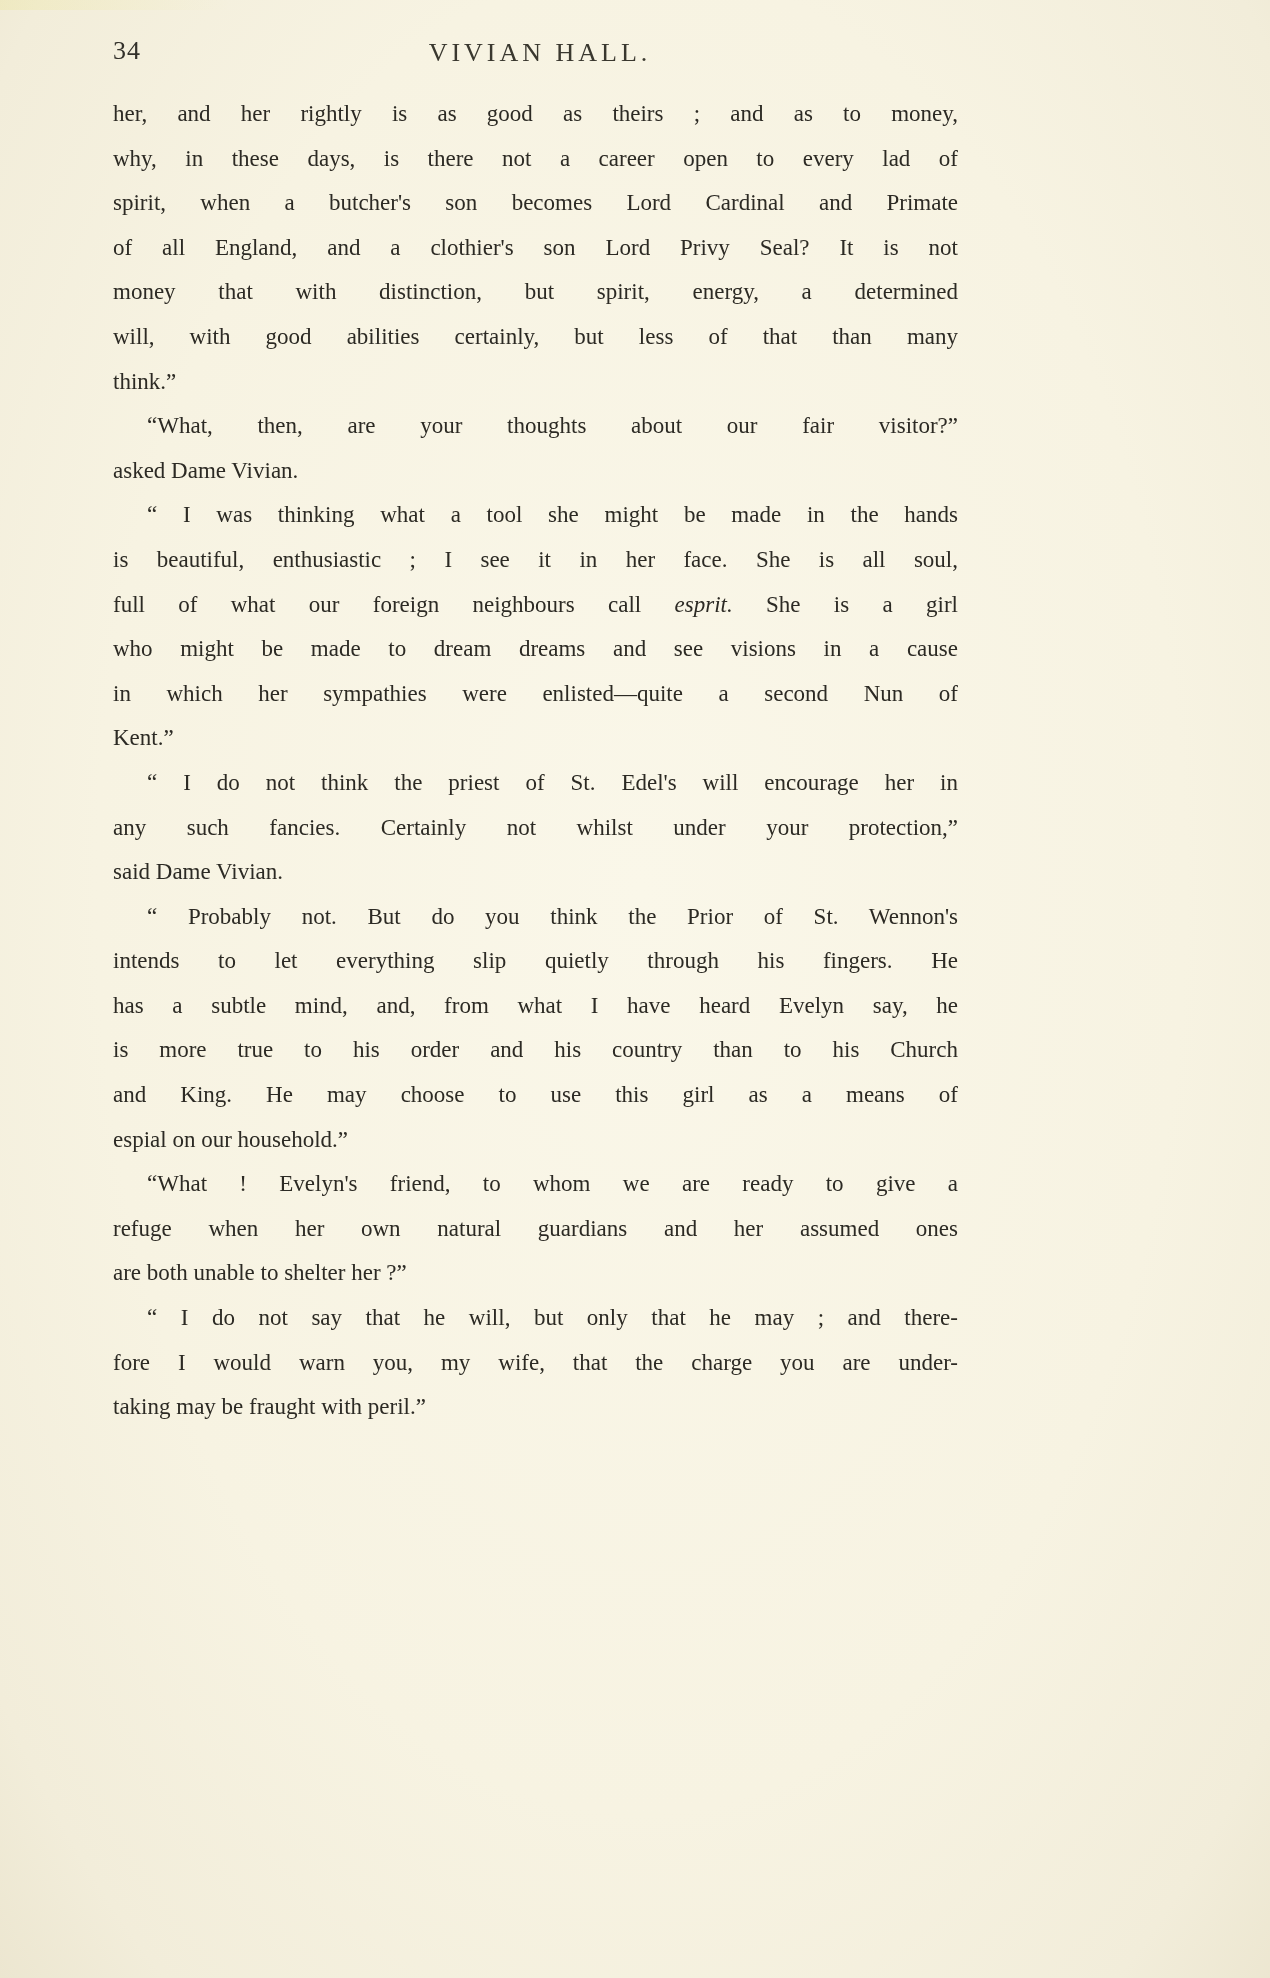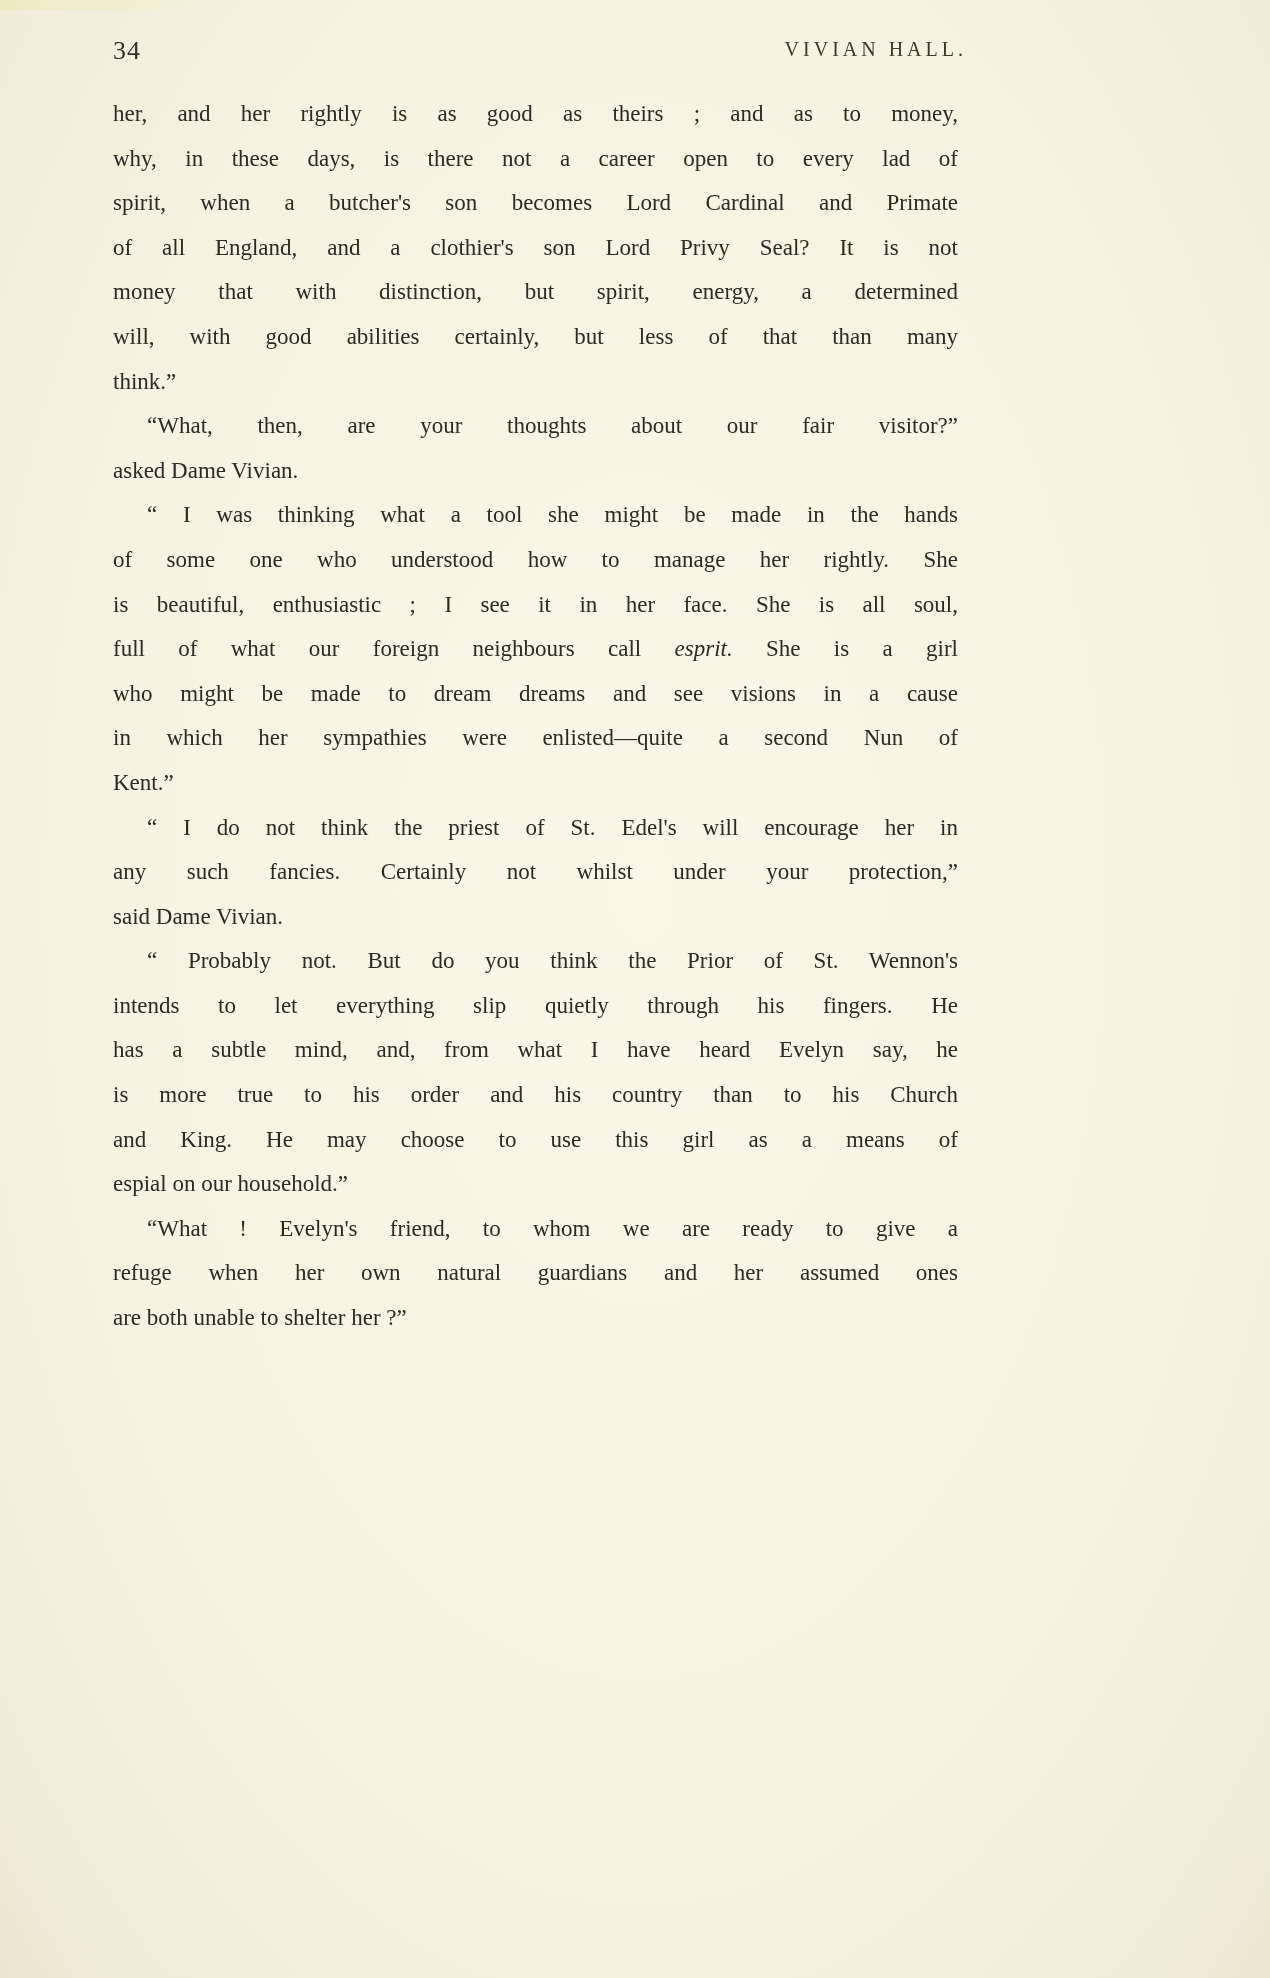--- a/index.html
+++ b/index.html
@@ -39,22 +39,22 @@
     top: 2px;
     font-size: 26px;
     letter-spacing: 1px;
     color: #33312b;
   }
   .running-title {
     position: absolute;
     left: 0;
     right: 0;
     top: 4px;
-    text-align: right;
-    font-size: 20px;
+    text-align: center;
+    font-size: 26px;
     letter-spacing: 4px;
     color: #3a382f;
   }
   .text-block {
     position: absolute;
     top: 92px;
     left: 113px;
     width: 845px;
     font-size: 23px;
     color: #2c2a24;
@@ -95,21 +95,20 @@
         <div class="line"><span>money that with distinction, but spirit, energy, a determined</span></div>
         <div class="line"><span>will, with good abilities certainly, but less of that than many</span></div>
         <div class="line last"><span>think.”</span></div>
       </div>
       <div class="para">
         <div class="line indent"><span>“What, then, are your thoughts about our fair visitor?”</span></div>
         <div class="line last"><span>asked Dame Vivian.</span></div>
       </div>
       <div class="para">
         <div class="line indent"><span>“ I was thinking what a tool she might be made in the hands</span></div>
-        <div class="line"><span>of some one who understood how to manage her rightly.  She</span></div>
         <div class="line"><span>is beautiful, enthusiastic ; I see it in her face.  She is all soul,</span></div>
         <div class="line"><span>full of what our foreign neighbours call </span><i>esprit.</i><span>  She is a girl</span></div>
         <div class="line"><span>who might be made to dream dreams and see visions in a cause</span></div>
         <div class="line"><span>in which her sympathies were enlisted—quite a second Nun of</span></div>
         <div class="line last"><span>Kent.”</span></div>
       </div>
       <div class="para">
         <div class="line indent"><span>“ I do not think the priest of St. Edel's will encourage her in</span></div>
         <div class="line"><span>any such fancies.   Certainly not whilst under your protection,”</span></div>
         <div class="line last"><span>said Dame Vivian.</span></div>
@@ -120,14 +119,19 @@
         <div class="line"><span>has a subtle mind, and, from what I have heard Evelyn say, he</span></div>
         <div class="line"><span>is more true to his order and his country than to his Church</span></div>
         <div class="line"><span>and King.   He may choose to use this girl as a means of</span></div>
         <div class="line last"><span>espial on our household.”</span></div>
       </div>
       <div class="para">
         <div class="line indent"><span>“What !  Evelyn's friend, to whom we are ready to give a</span></div>
         <div class="line"><span>refuge when her own natural guardians and her assumed ones</span></div>
         <div class="line last"><span>are both unable to shelter her ?”</span></div>
       </div>
+      <div class="para">
+        <div class="line indent"><span>“ I do not say that he will, but only that he may ; and there-</span></div>
+        <div class="line"><span>fore I would warn you, my wife, that the charge you are under-</span></div>
+        <div class="line last"><span>taking may be fraught with peril.”</span></div>
+      </div>
     </main>
 </div>
 
 </body></html>

